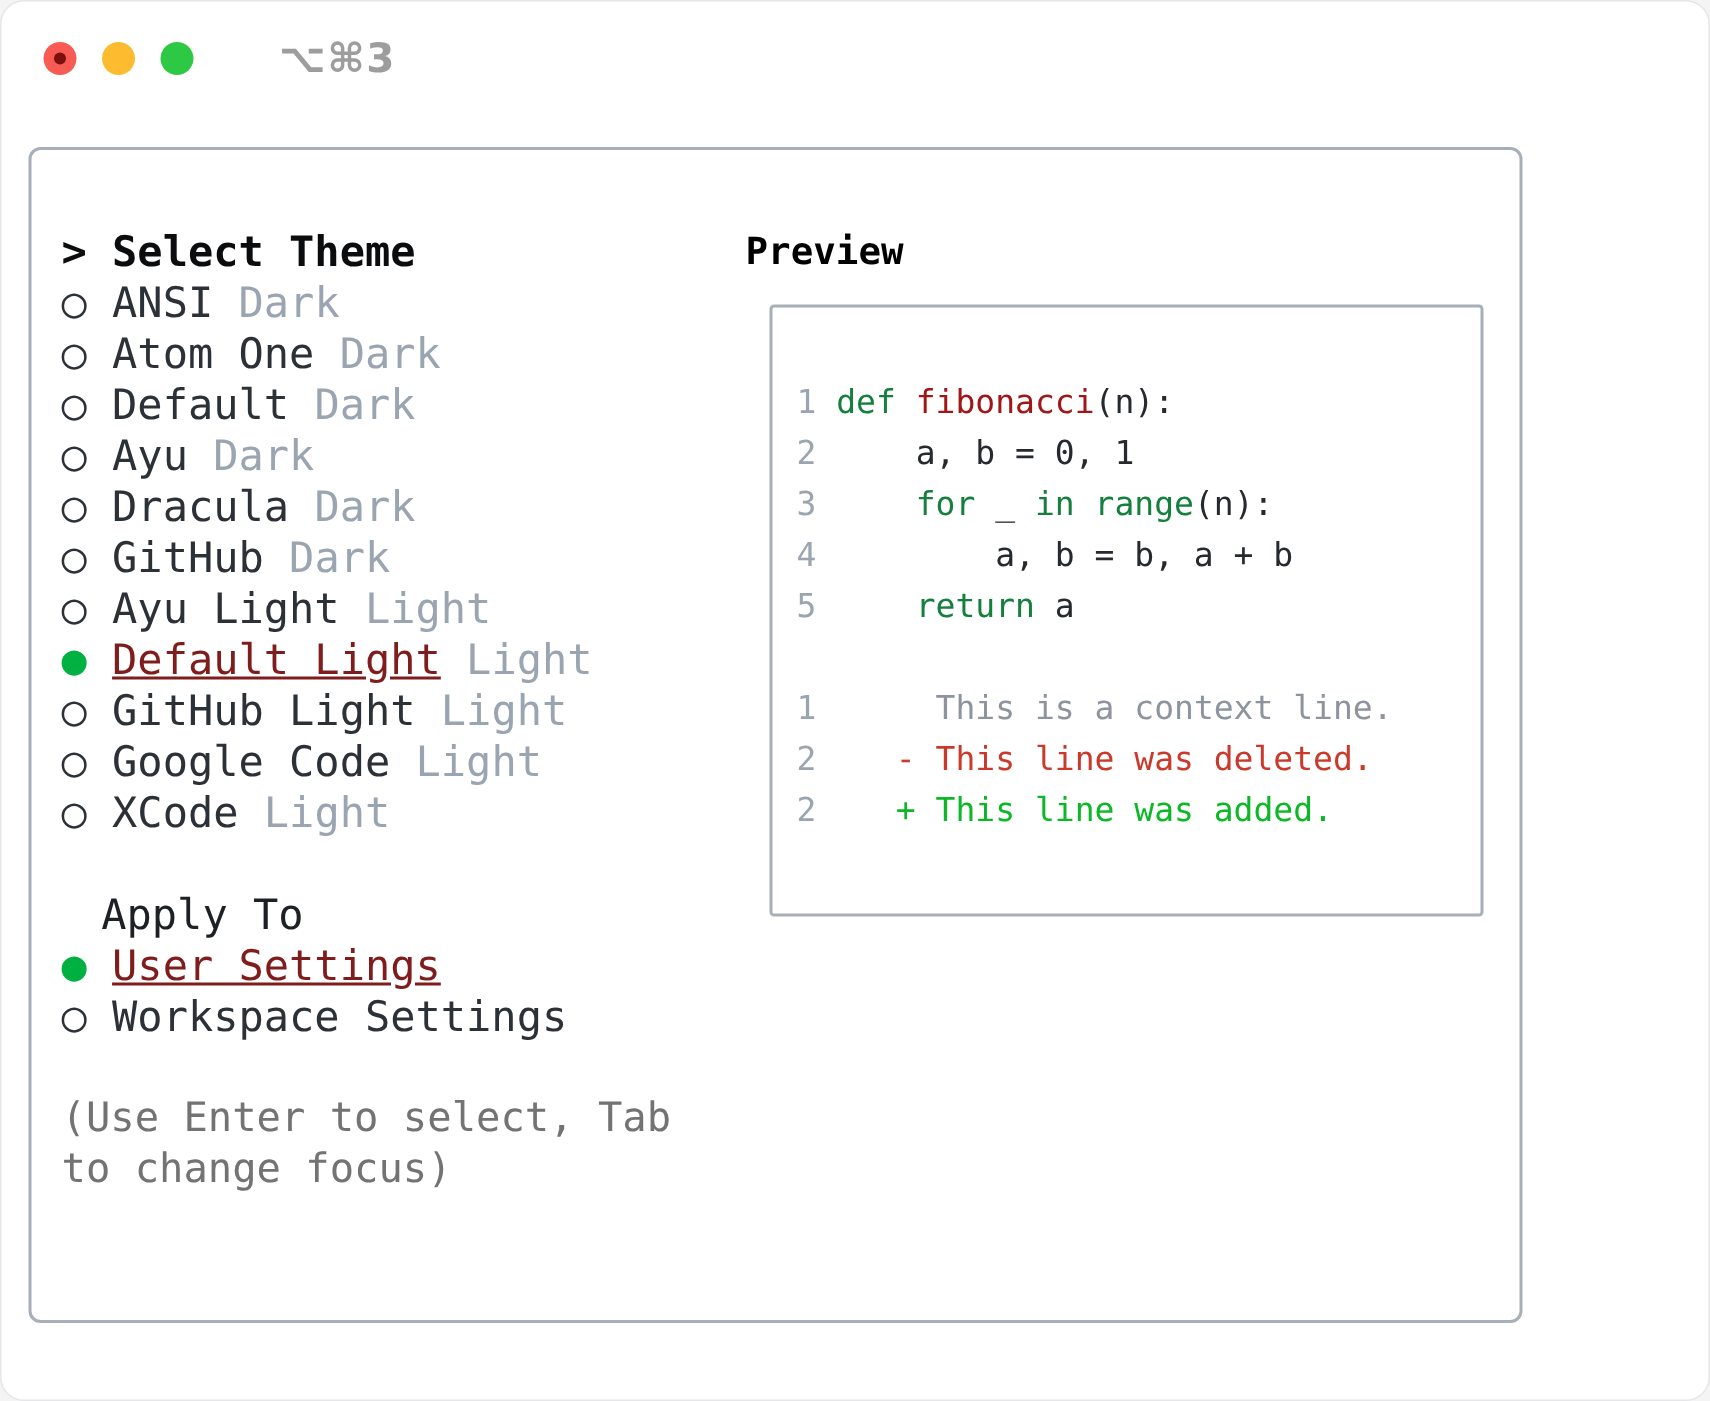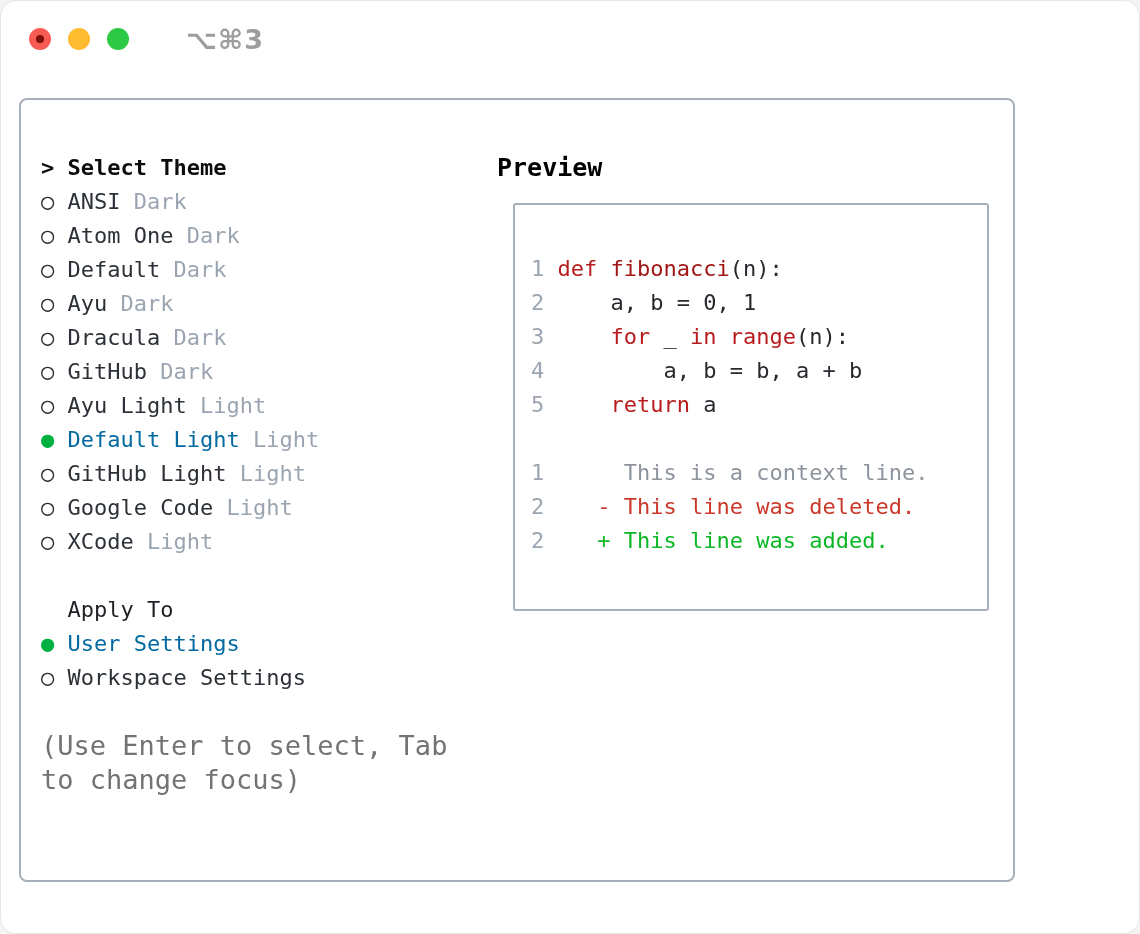--- a/index.html
+++ b/index.html
@@ -19,46 +19,46 @@
   .win-title{
     margin-left:40px;color:#9d9d9d;font-weight:bold;font-size:27px;
     font-family:"DejaVu Sans","Liberation Sans",sans-serif;letter-spacing:1px;
   }
   
   .panel{
     position:absolute;left:18px;top:97px;width:996px;height:784px;
     border:2px solid #a7afb9;border-radius:8px;background:#fff;
   }
   .left-col{position:absolute;left:20px;top:51px;width:436px;}
-  .row{height:34px;line-height:34px;font-size:22px;white-space:pre;color:#2c3137;}
+  .row{height:34px;line-height:34px;font-size:28px;white-space:pre;color:#2c3137;}
   .row.blank{height:34px;}
   .heading{font-weight:bold;color:#0a0c0e;}
   .prompt{font-weight:bold;color:#0a0c0e;}
   .marker{color:#2c3137;}
   .sel .marker{color:#00b141;}
-  .sel .name{color:#0369a1;}
+  .sel .name{color:#7f1d1d;text-decoration:underline;}
   .name{color:#2c3137;}
   .variant{color:#9aa5b1;}
   .apply-heading{color:#1d2125;}
   .indent2{padding-left:26.5px;} 
   .hint{
     margin-top:0;font-size:27px;line-height:34px;color:#737373;
     white-space:normal;width:436px;
   }
   
   .preview-heading{position:absolute;left:476px;top:51px;height:34px;line-height:34px;
     font-size:25px;font-weight:bold;color:#000000;}
   .preview-box{
     position:absolute;left:492px;top:103px;width:476px;height:408px;
     border:2px solid #a7afb9;border-radius:3px;background:#fff;
     padding:47px 0 0 16px;overflow:hidden;
   }
   .pline{height:34px;line-height:34px;font-size:22px;white-space:pre;color:#26292e;}
   .ln{color:#9aa5b1;}
-  .t-kw{color:#b91c1c;text-align:center;}
+  .t-kw{color:#15803d;text-align:center;}
   .t-fn{color:#a11616;}
   .d-context{color:#8d949d;}
   .d-deleted{color:#cb392b;}
   .d-added{color:#0cb826;}
 </style>
 </head>
 <body>
 
 <div class="window">
 

